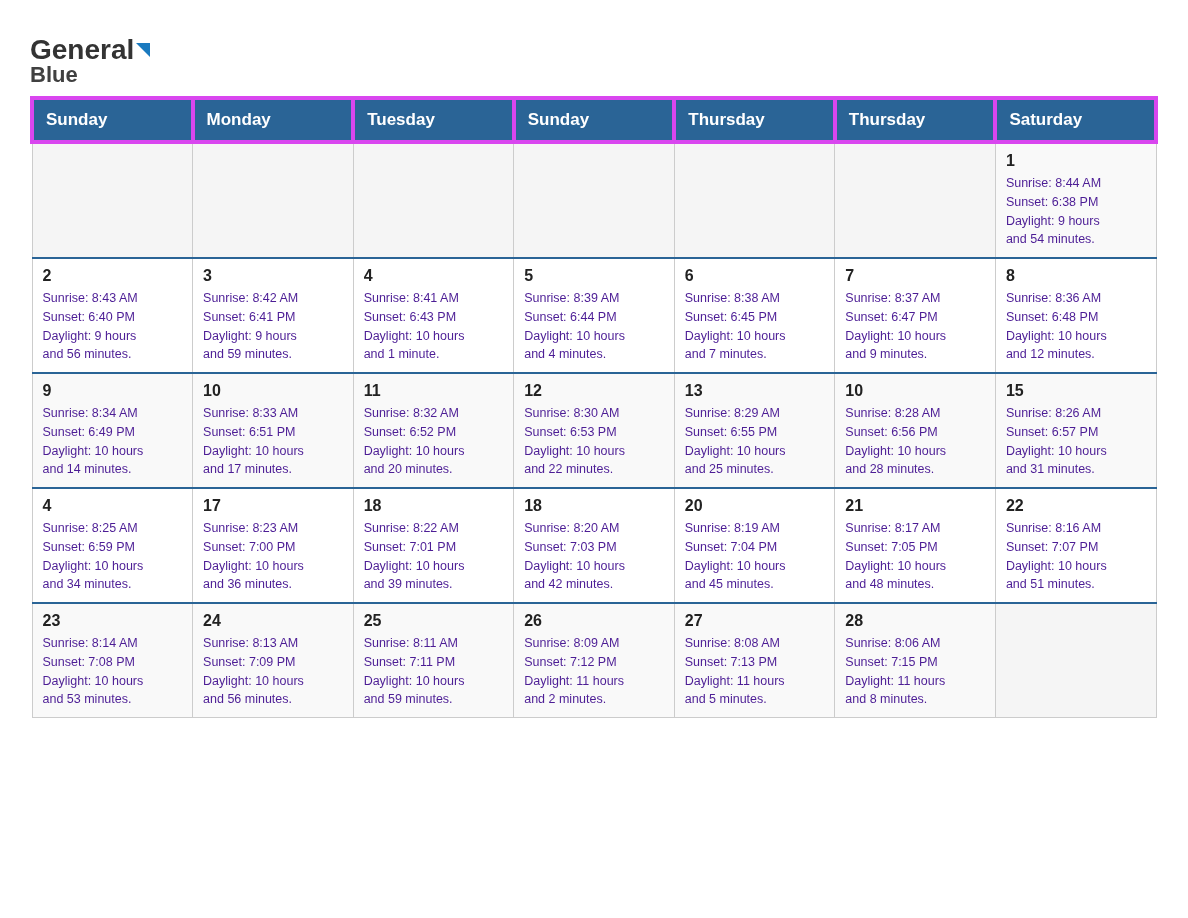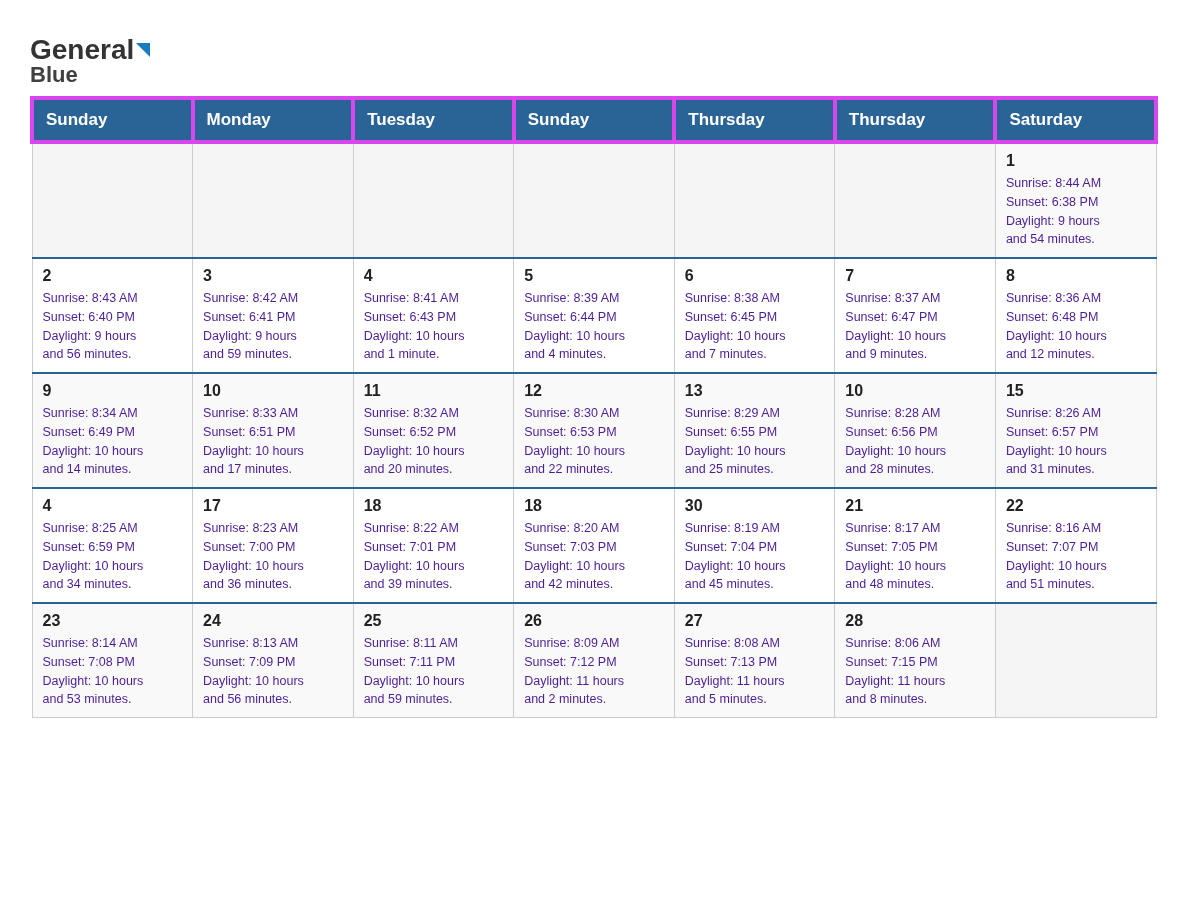--- a/index.html
+++ b/index.html
@@ -222,21 +222,21 @@
         </td>
         <td>
           <span class="day-number">18</span>
           <div class="day-info">Sunrise: 8:22 AM<br>Sunset: 7:01 PM<br>Daylight: 10 hours<br>and 39 minutes.</div>
         </td>
         <td>
           <span class="day-number">18</span>
           <div class="day-info">Sunrise: 8:20 AM<br>Sunset: 7:03 PM<br>Daylight: 10 hours<br>and 42 minutes.</div>
         </td>
         <td>
-          <span class="day-number">30</span>
+          <span class="day-number">20</span>
           <div class="day-info">Sunrise: 8:19 AM<br>Sunset: 7:04 PM<br>Daylight: 10 hours<br>and 45 minutes.</div>
         </td>
         <td>
           <span class="day-number">21</span>
           <div class="day-info">Sunrise: 8:17 AM<br>Sunset: 7:05 PM<br>Daylight: 10 hours<br>and 48 minutes.</div>
         </td>
         <td>
           <span class="day-number">22</span>
           <div class="day-info">Sunrise: 8:16 AM<br>Sunset: 7:07 PM<br>Daylight: 10 hours<br>and 51 minutes.</div>
         </td>

